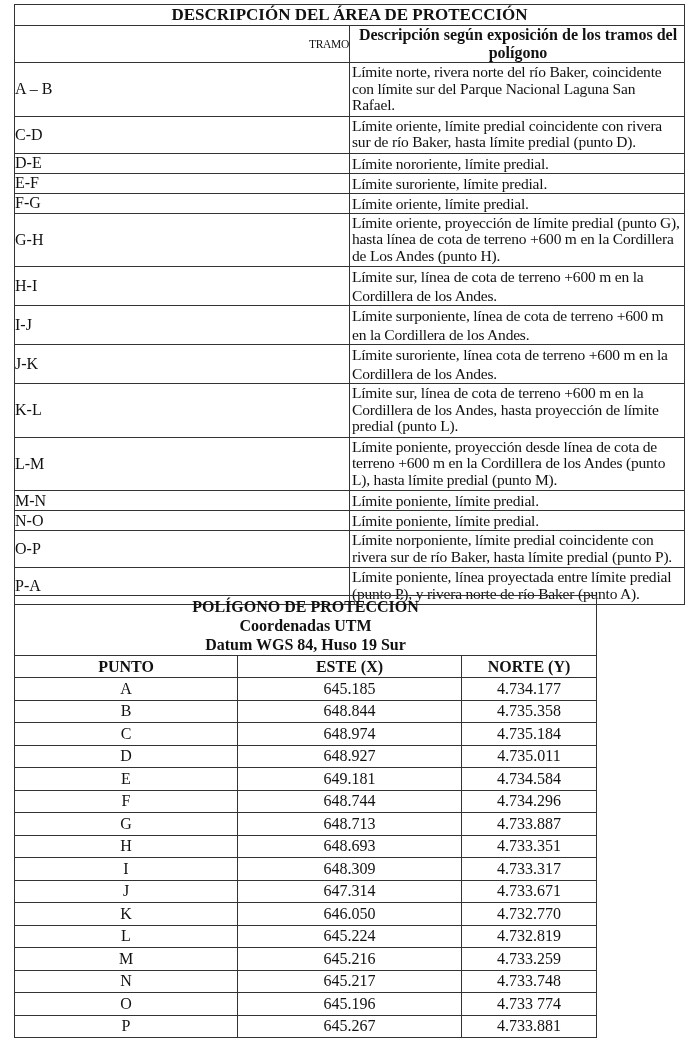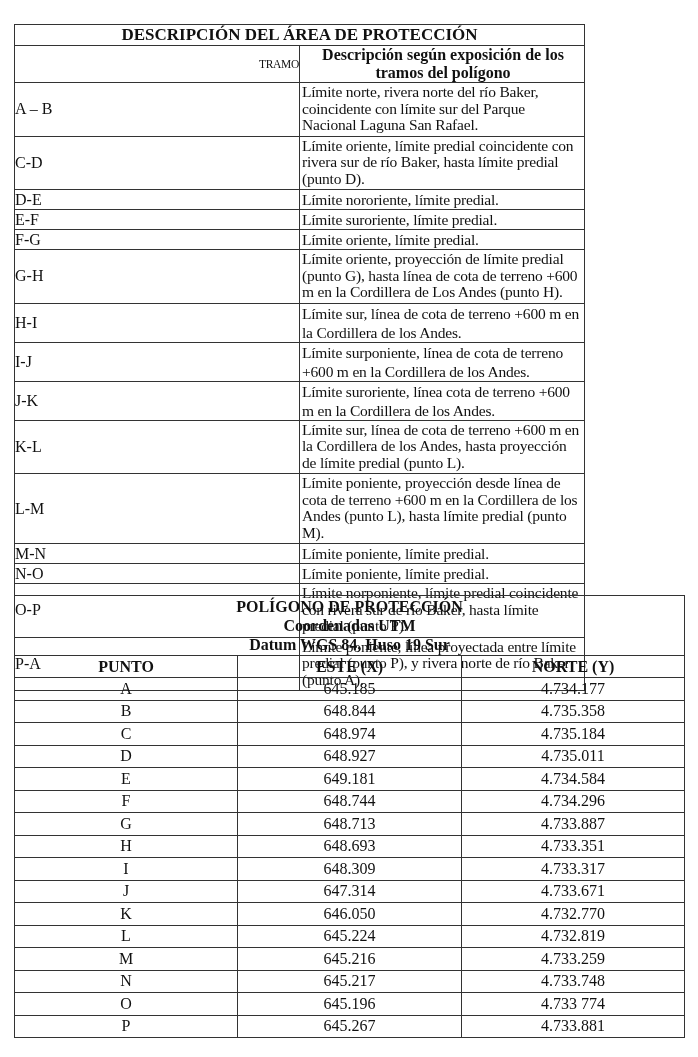--- a/index.html
+++ b/index.html
@@ -4,30 +4,30 @@
 <style>
   html, body { margin: 0; padding: 0; background: #ffffff; }
   body {
     width: 698px; height: 1057px; position: relative; overflow: hidden;
     font-family: "Liberation Serif", "DejaVu Serif", serif; color: #111;
   }
   table { border-collapse: collapse; position: absolute; table-layout: fixed; }
   td, th { border: 1.5px solid #333; padding: 0; }
 
   
-  #t1 { left: 14px; top: 24px; width: 571px; }
+  #t1 { left: 14px; top: 4px; width: 671px; }
   #t1 .title { height: 20px; font-weight: bold; font-size: 17px; text-align: center; line-height: 20px; }
   #t1 .hdr-tramo { width: 56px; font-weight: normal; font-size: 11.5px; text-align: right; height: 22px; letter-spacing: -0.3px; }
   #t1 .hdr-desc { font-weight: bold; font-size: 16px; text-align: center; padding-left: 2px; }
   #t1 td.code { text-align: left; font-size: 16px; vertical-align: middle; }
   #t1 td.desc { font-size: 15.5px; line-height: 16.5px; padding: 1px 3px 2px 2px; vertical-align: top; letter-spacing: -0.2px; }
   #t1 tr.single td.desc { height: 19px; line-height: 19px; padding-top: 0; padding-bottom: 0; }
 
   
-  #t2 { left: 14px; top: 595px; width: 671px; }
+  #t2 { left: 14px; top: 595px; width: 583px; }
   #t2 .cap { text-align: center; font-weight: bold; font-size: 16px; line-height: 19px; padding: 1px 0 1px; }
   #t2 th { font-weight: bold; font-size: 16px; height: 21px; text-align: center; }
   #t2 td { text-align: center; font-size: 16px; height: 21.5px; }
   #t2 col.c1 { width: 223px; }
   #t2 col.c2 { width: 224px; }
 </style>
 </head>
 <body>
 
 <table id="t1">

